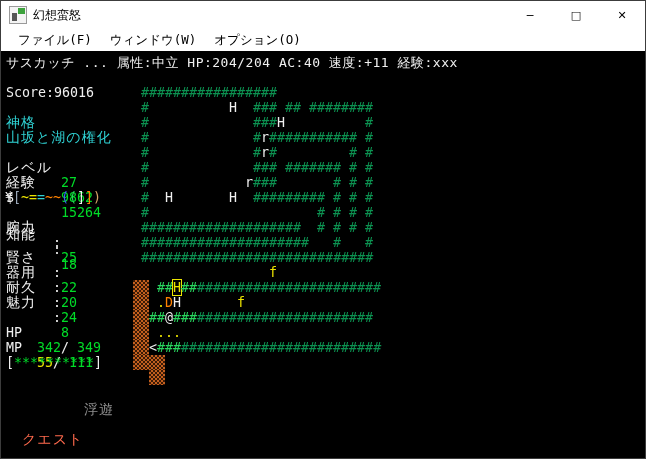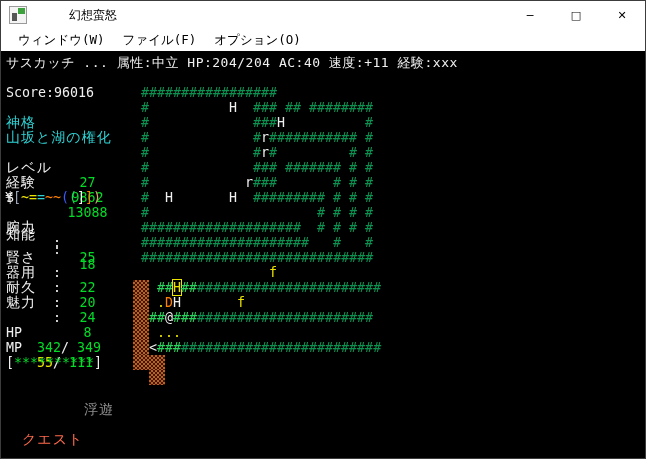--- a/index.html
+++ b/index.html
@@ -1,40 +1,40 @@
 <!DOCTYPE html>
 <html style="--wall: #0c9150; --lit: #28d45e; --statgreen: #00dc28; --yellow: #ece400; --orange: #ff8200; --white: #f0f0f0; --gray: #8f8f8f; --cyan: #2fd2d4; --redorange: #ff6a4d; --blue: #3b5bff; --slate: #9aa7b8; --tan: #d8a468; --mtnl: #c35f1e; --mtnd: #3a1a06;"><head>
 <meta charset="utf-8">
 <style>
   html,body{margin:0;padding:0;background:#000;}
   .window{position:relative;width:644px;height:457px;border:1px solid #3c3c3c;background:#000;
           font-family:"DejaVu Sans Mono",monospace;overflow:hidden;}
   
-  .titlebar{position:absolute;top:0;left:0;width:100%;height:28px;background:#ffffff;display:flex;align-items:center;gap:36px;}
+  .titlebar{position:absolute;top:0;left:0;width:100%;height:28px;background:#ffffff;display:flex;align-items:center;}
   .app-icon{width:16px;height:16px;margin-left:8px;background:#f4f4f4;border:1px solid #9a9a9a;position:relative;flex:none;}
   .app-icon::before{content:"";position:absolute;right:1px;top:1px;width:7px;height:6px;background:#3da23d;}
   .app-icon::after{content:"";position:absolute;left:2px;bottom:2px;width:5px;height:8px;background:#555;}
   .title{margin-left:6px;font-size:12px;color:#000;font-family:"DejaVu Sans Mono",monospace;}
   .win-btns{margin-left:auto;display:flex;height:100%;}
   .win-btn{width:46px;height:100%;display:flex;align-items:center;justify-content:center;
            font-size:11px;color:#000;font-family:"DejaVu Sans",sans-serif;}
   
   .menubar{position:absolute;top:28px;left:0;width:100%;height:22px;background:#ffffff;display:flex;align-items:center;padding-left:8px;box-sizing:border-box;}
   .menu-item{font-size:12.5px;color:#000;padding:0 9px;line-height:22px;}
   
   .screen{position:absolute;top:50px;left:0;width:644px;height:407px;background:#000;}
   .trow{position:absolute;left:0;right:0;height:15px;line-height:15px;white-space:pre;}
   .mono{font-family:"DejaVu Sans Mono",monospace;font-size:13.3px;}
   .cjk{font-size:14px;letter-spacing:1px;}
   .mix{font-size:13px;letter-spacing:0.5px;}
   .white{color:var(--white);} .cyan{color:var(--cyan);} .green{color:var(--statgreen);}
   .yellow{color:var(--yellow);} .gray{color:var(--gray);} .redorange{color:var(--redorange);}
   .lbl{position:absolute;left:5px;}
   .colon{position:absolute;left:52px;}
-  .val{position:absolute;left:60px;width:53px;text-align:center;color:var(--statgreen);}
+  .val{position:absolute;left:60px;width:53px;text-align:left;color:var(--statgreen);}
   .hpbox{position:absolute;left:36px;width:77px;}
   
   .cell{position:absolute;font-family:"DejaVu Sans Mono",monospace;font-size:13.3px;line-height:15px;white-space:pre;}
   .k-wall{color:var(--wall);} .k-lit{color:var(--lit);} .k-white{color:var(--white);}
   .k-yellow{color:var(--yellow);} .k-orange{color:var(--orange);} .k-cyan{color:var(--cyan);}
   .k-blue{color:var(--blue);} .k-slate{color:var(--slate);} .k-tan{color:var(--tan);}
   .k-cursor{color:var(--yellow);box-shadow:0 0 0 1px var(--yellow);}
   .k-mtn{background:repeating-conic-gradient(var(--mtnl) 0% 25%, var(--mtnd) 0% 50%) 0 0/4px 4px;}
 </style>
 </head>
@@ -46,22 +46,22 @@
     <div class="app-icon"></div>
     <span class="title">幻想蛮怒</span>
     <div class="win-btns">
       <div class="win-btn">─</div>
       <div class="win-btn">□</div>
       <div class="win-btn">✕</div>
     </div>
   </div>
 
   <div class="menubar">
+    <span class="menu-item">ファイル(F)</span>
     <span class="menu-item">ウィンドウ(W)</span>
-    <span class="menu-item">ファイル(F)</span>
     <span class="menu-item">オプション(O)</span>
   </div>
 
   <div class="screen">
 
     <div class="trow mix white" style="top:4px;left:5px">サスカッチ ... 属性:中立 HP:204/204 AC:40 速度:+11 経験:xxx</div>
     <div class="trow mono white" style="top:34px;left:5px">Score:96016</div>
 
     <div class="trow cjk cyan" style="top:64px;left:5px">神格</div>
     <div class="trow cjk cyan" style="top:79px;left:5px">山坂と湖の権化</div>
@@ -69,21 +69,21 @@
     <div class="trow" style="top:94px">
       <span class="lbl cjk white">レベル</span>
       <span class="val mono">27</span>
     </div>
     <div class="trow" style="top:109px">
       <span class="lbl cjk white">経験</span>
       <span class="val mono">9862</span>
     </div>
     <div class="trow" style="top:124px">
       <span class="lbl mono white">$</span>
-      <span class="val mono">13088</span>
+      <span class="val mono">15264</span>
     </div>
 
     <div class="trow" style="top:154px">
       <span class="lbl cjk white">腕力</span>
       <span class="colon mono white">:</span>
       <span class="val mono">25</span>
     </div>
     <div class="trow" style="top:161px">
       <span class="lbl cjk white">知能</span>
       <span class="colon mono white">:</span>

